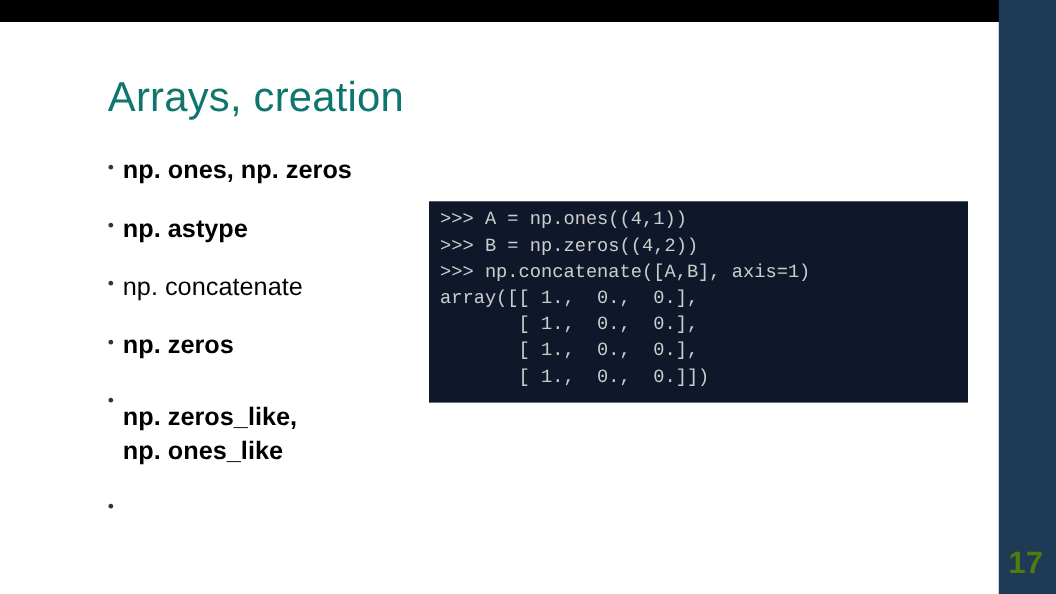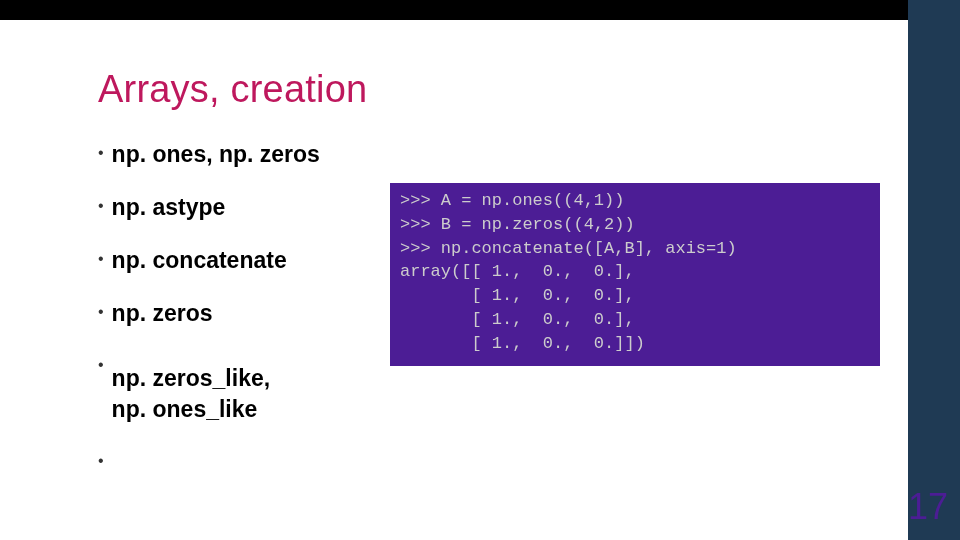--- a/index.html
+++ b/index.html
@@ -27,21 +27,21 @@
   }
   .content {
     position: absolute;
     top: 68px;
     left: 98px;
     width: 780px;
   }
   .title {
     font-size: 38px;
     font-weight: 400;
-    color: #be185d;
+    color: #0f766e;
     margin-bottom: 28px;
     letter-spacing: 0.2px;
   }
   .bullets {
     list-style: none;
     font-size: 23px;
     color: #000;
     line-height: 1.35;
   }
   .bullets li {
@@ -50,42 +50,42 @@
     align-items: flex-start;
   }
   .bullet-dot {
     font-size: 16px;
     color: #333;
     margin-right: 8px;
     margin-top: 6px;
     line-height: 1;
   }
   .bullet-text { display: inline-block; font-weight: bold; }
-  .bold { font-weight: 700; }
+  .bold { font-weight: 400; }
   .two-line { display: block; margin-top: 12px; }
   .code-block {
     position: absolute;
     top: 183px;
     left: 390px;
     width: 490px;
-    background: #4c1d95;
+    background: #0f172a;
     padding: 6px 10px 10px 10px;
     font-family: Consolas, "Courier New", monospace;
     font-size: 17px;
     line-height: 1.4;
     color: #cccccc;
     white-space: pre;
   }
   .page-num {
     position: absolute;
     right: 12px;
     bottom: 12px;
-    font-size: 36px;
-    color: #4c1d95;
-    font-weight: 400;
+    font-size: 28px;
+    color: #4d7c0f;
+    font-weight: 700;
   }
 </style>
 </head>
 <body>
 
 <div class="topbar"></div>
 <div class="sidebar"></div>
 
 <div class="content">
   <h1 class="title">Arrays, creation</h1>

